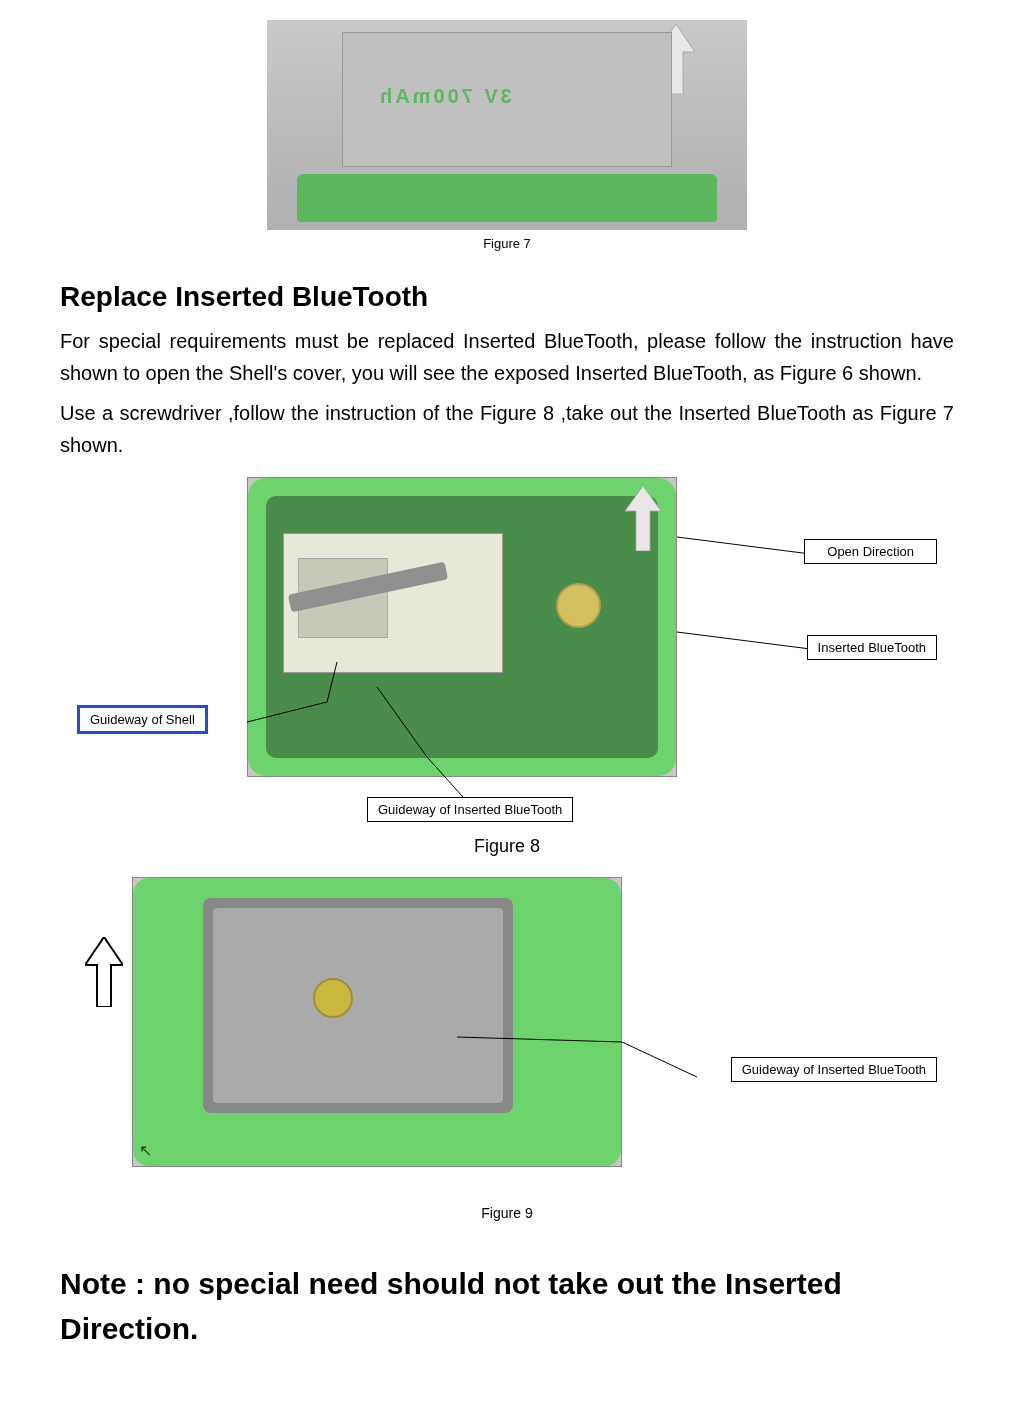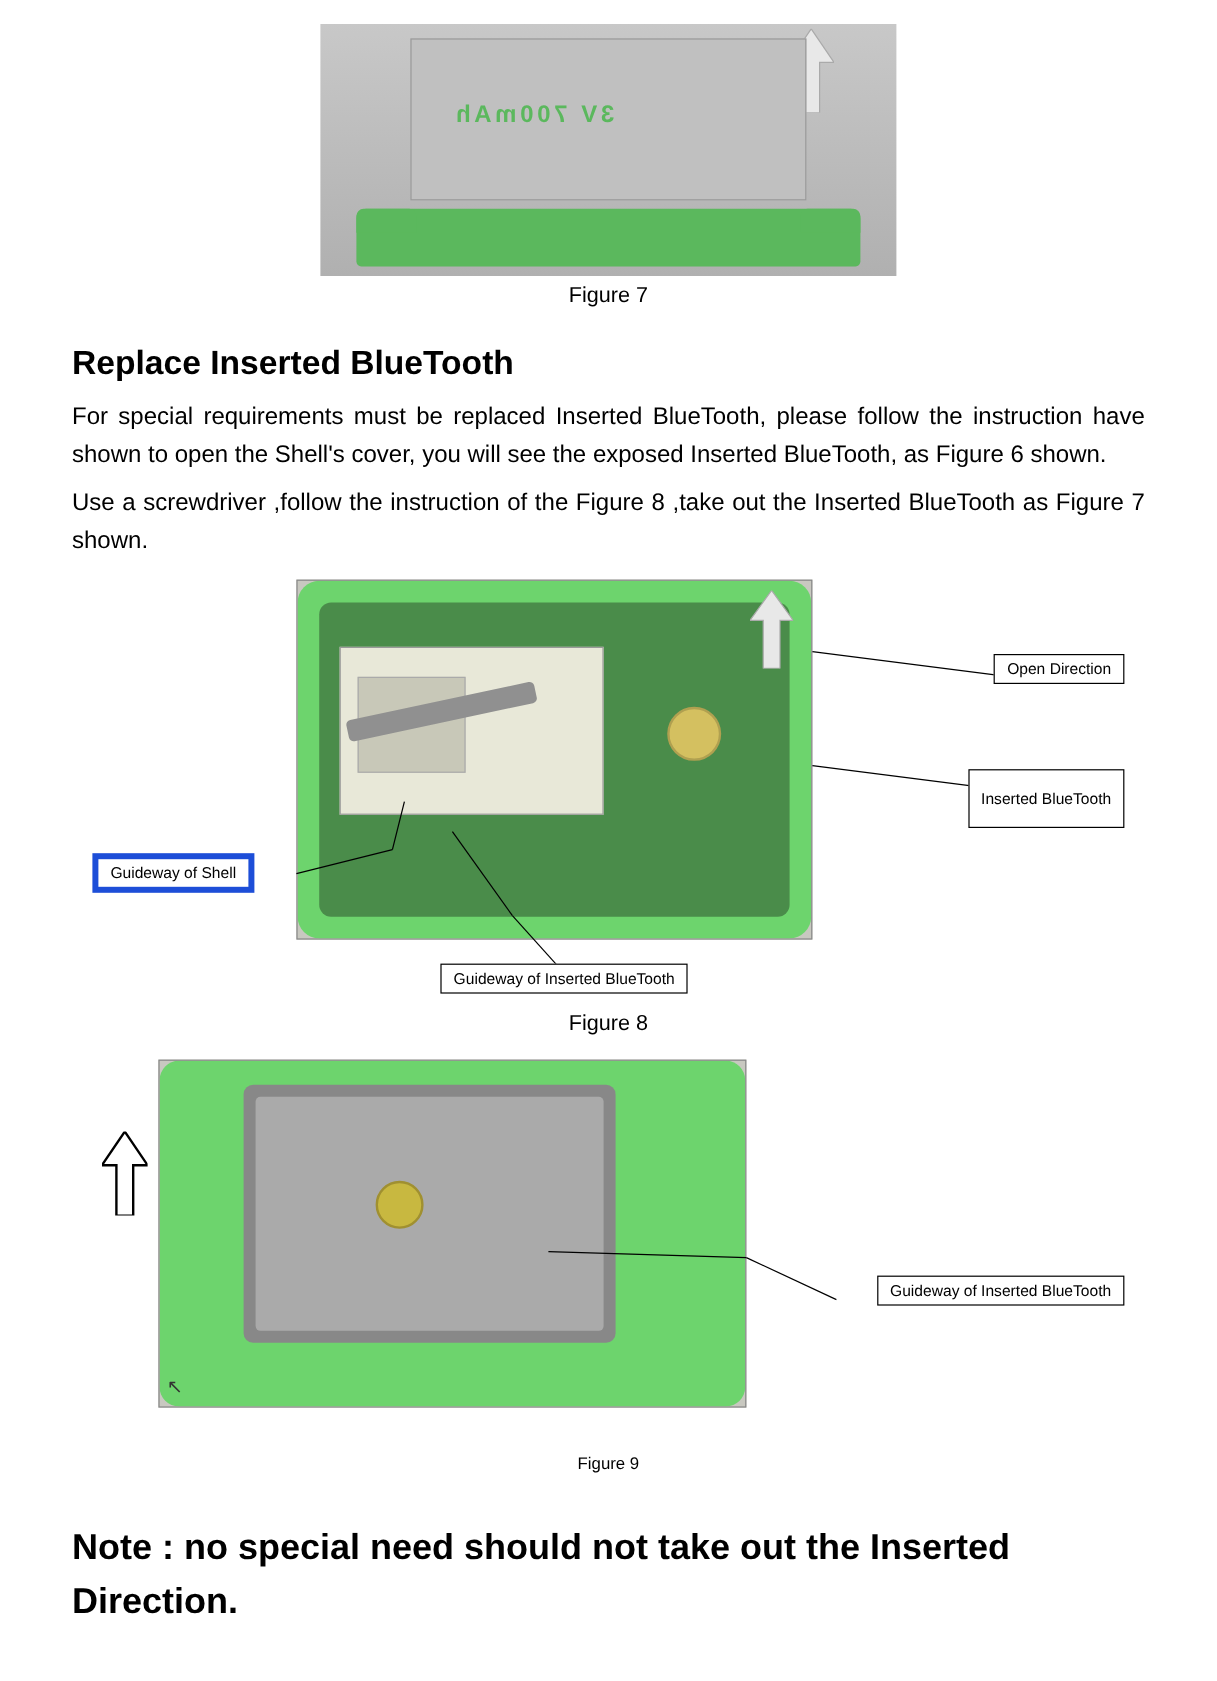--- a/index.html
+++ b/index.html
@@ -30,21 +30,21 @@
       height: 210px;
       background: linear-gradient(to bottom, #c8c8c8 0%, #b0b0b0 100%);
       position: relative;
       display: flex;
       align-items: center;
       justify-content: center;
     }
 
     .caption {
       text-align: left;
-      font-size: 18px;
+      font-size: 13px;
       margin-top: 6px;
       margin-bottom: 10px;
       font-family: Arial, sans-serif;
     }
 
     
     .section-heading {
       font-size: 28px;
       font-weight: bold;
       font-family: Arial, sans-serif;
@@ -127,25 +127,25 @@
 
       <line x1="757" y1="175" x2="600" y2="155" stroke="#000" stroke-width="1"></line>
 
       <line x1="170" y1="245" x2="250" y2="225" stroke="#000" stroke-width="1"></line>
       <line x1="250" y1="225" x2="260" y2="185" stroke="#000" stroke-width="1"></line>
 
       <line x1="395" y1="330" x2="350" y2="280" stroke="#000" stroke-width="1"></line>
       <line x1="350" y1="280" x2="300" y2="210" stroke="#000" stroke-width="1"></line>
     </svg>
 
-    <div style="position:absolute;top:62px;right:0px;border:1px solid #000;background:#fff;padding:4px 10px;font-family:Arial;font-size:13px;white-space:nowrap;">Open Direction</div>
+    <div style="position:absolute;top:62px;right:0px;border:1px solid #000;background:#fff;padding:4px 22px;font-family:Arial;font-size:13px;white-space:nowrap;">Open Direction</div>
 
-    <div style="position:absolute;top:158px;right:0px;border:1px solid #000;background:#fff;padding:16px 10px;font-family:Arial;font-size:13px;white-space:nowrap;">Inserted  BlueTooth</div>
+    <div style="position:absolute;top:158px;right:0px;border:1px solid #000;background:#fff;padding:4px 10px;font-family:Arial;font-size:13px;white-space:nowrap;">Inserted  BlueTooth</div>
 
-    <div style="position:absolute;top:228px;left:0px;border:5px solid #1d4ed8;background:#fff;padding:4px 10px;font-family:Arial;font-size:13px;white-space:nowrap;">Guideway of Shell</div>
+    <div style="position:absolute;top:228px;left:0px;border:3px solid #1d4ed8;background:#fff;padding:4px 10px;font-family:Arial;font-size:13px;white-space:nowrap;">Guideway of Shell</div>
 
     <div style="position:absolute;top:320px;left:290px;border:1px solid #000;background:#fff;padding:4px 10px;font-family:Arial;font-size:13px;white-space:nowrap;">Guideway of Inserted BlueTooth</div>
 
     <div style="position:absolute;bottom:0;left:0;right:0;text-align:center;font-family:Arial;font-size:18px;">Figure 8</div>
   </div>
 
   <div style="position:relative;width:860px;margin:20px auto 0 auto;height:360px;">
 
     <svg style="position:absolute;left:8px;top:60px;width:38px;height:70px;" viewBox="0 0 38 70">
       <polygon points="19,0 38,28 26,28 26,70 12,70 12,28 0,28" fill="none" stroke="#000" stroke-width="2"></polygon>

